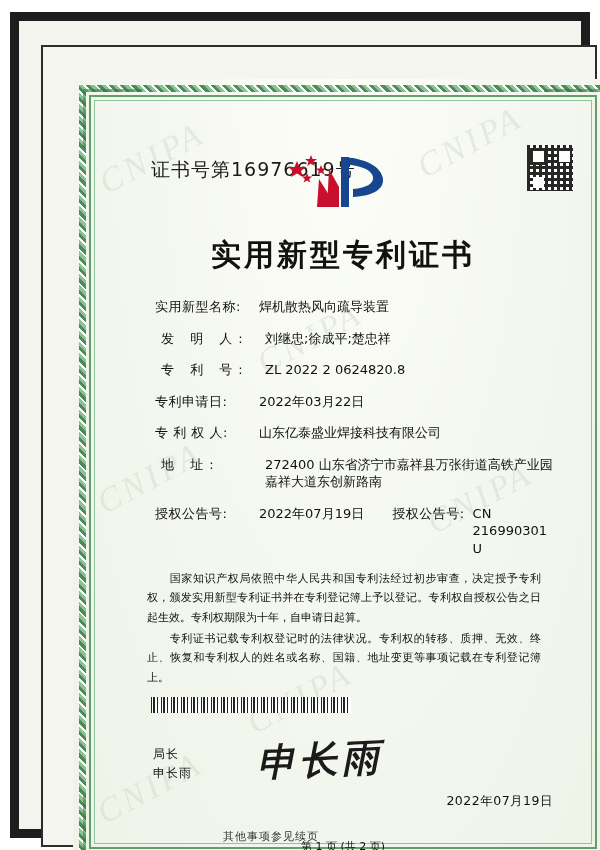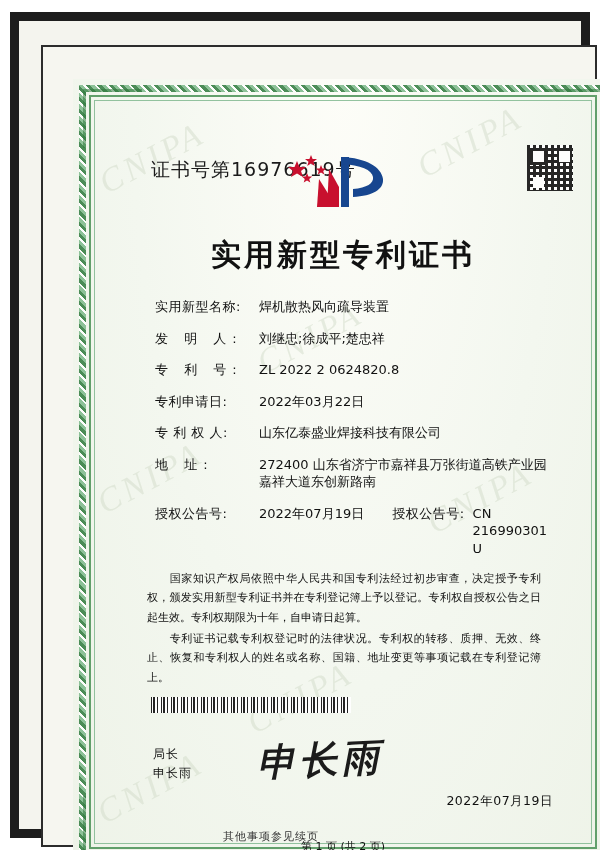--- a/index.html
+++ b/index.html
@@ -168,21 +168,21 @@
     display: flex;
     align-items: flex-start;
     margin-bottom: 14px;
   }
   .row .lbl {
     width: 104px;
     flex: 0 0 104px;
     letter-spacing: 0.5px;
     white-space: nowrap;
   }
-  .row .lbl.spaced { letter-spacing: 6px; }
+  .row .lbl.spaced { letter-spacing: 6px; margin-left: 6px; }
   .row .val {
     flex: 1;
     word-break: break-all;
   }
   .row.two .val { flex: 0 0 auto; }
   .row .lbl2 {
     margin-left: 28px;
     flex: 0 0 auto;
     letter-spacing: .5px;
   }

